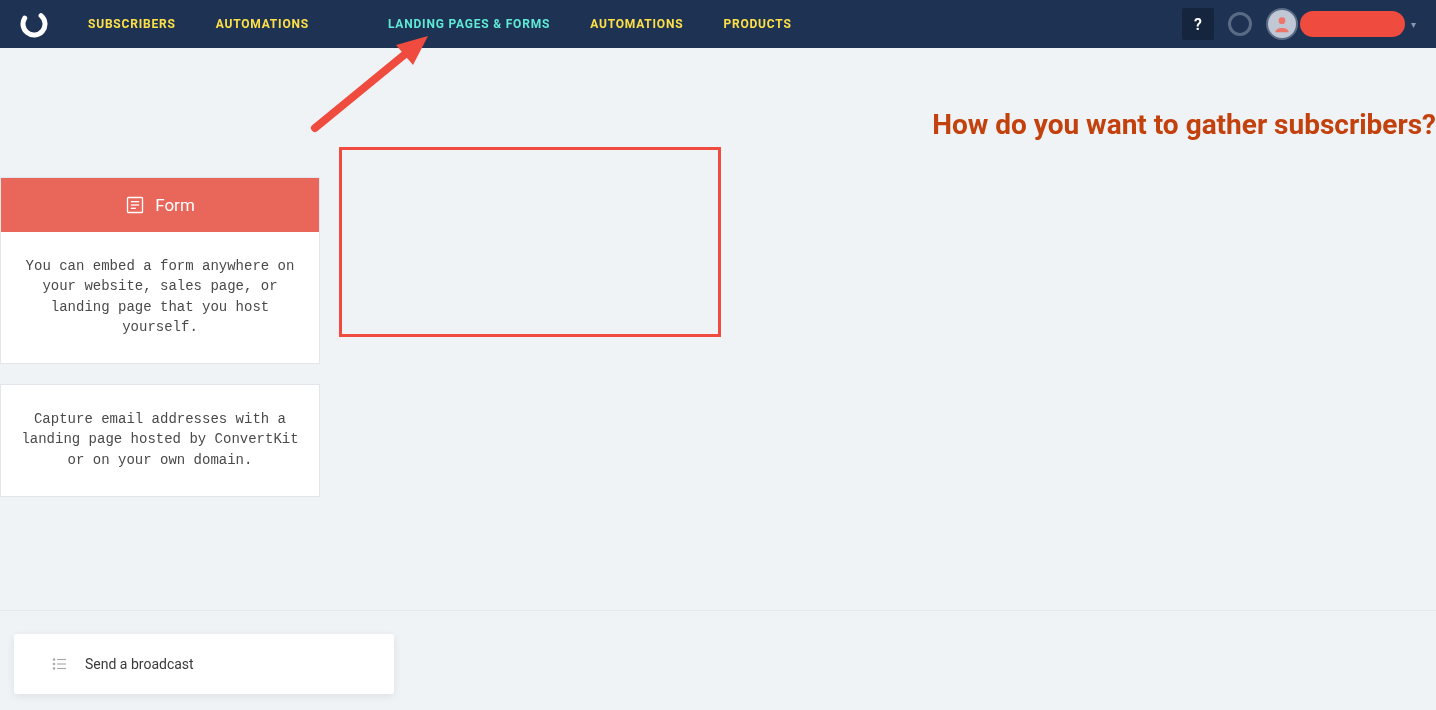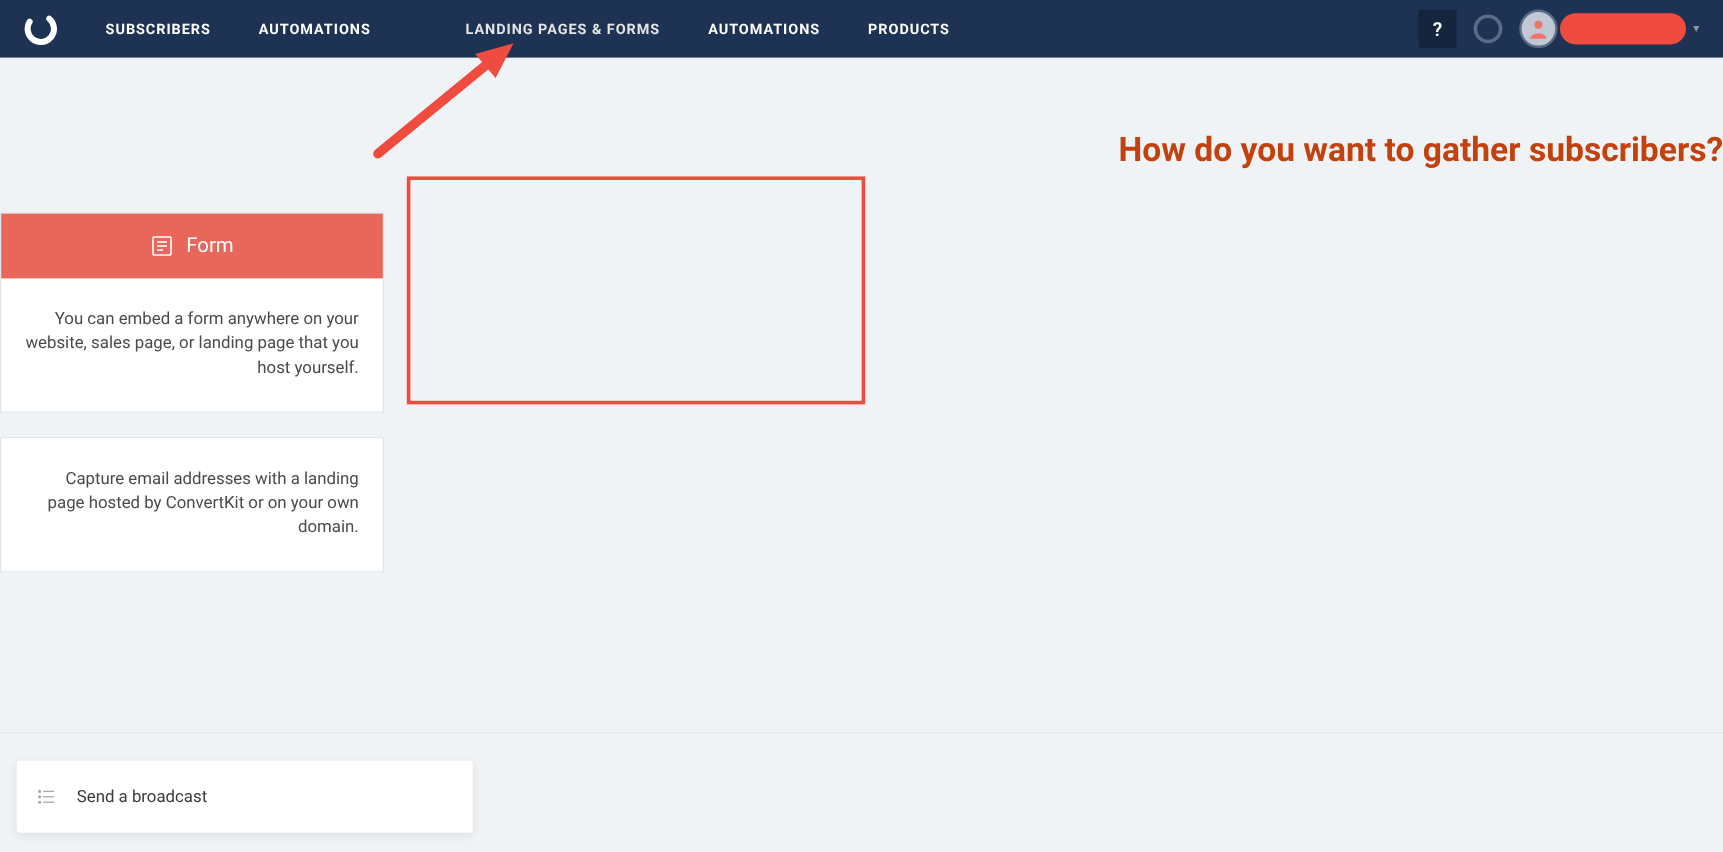--- a/index.html
+++ b/index.html
@@ -22,28 +22,28 @@
     .logo {
       width: 28px;
       height: 28px;
       margin-right: 40px;
     }
     .nav-links {
       display: flex;
       gap: 40px;
     }
     .nav-link {
-      color: #ffffff;
+      color: #fde047;
       font-size: 12px;
       font-weight: 700;
       letter-spacing: 0.8px;
       cursor: pointer;
     }
     .nav-link.active {
-      color: #e5e5e5;
+      color: #5eead4;
       padding-left: 39px;
     }
     .nav-right {
       margin-left: auto;
       display: flex;
       align-items: center;
       gap: 14px;
     }
     .help-btn {
       background: #16253e;
@@ -122,24 +122,25 @@
       display: flex;
       align-items: center;
       justify-content: center;
       gap: 10px;
       font-size: 17px;
       font-weight: 400;
     }
     .card-header svg { width: 20px; height: 20px; }
     .card-body {
       padding: 24px 20px 26px;
-      text-align: right;
+      text-align: center;
       color: #4a4a4a;
       font-size: 14px;
       line-height: 1.45;
+      font-family: Liberation Mono, monospace;
     }
     .highlight-box {
       position: absolute;
       border: 3px solid #ef4b3e;
       pointer-events: none;
     }
     .arrow-annotation {
       position: absolute;
       pointer-events: none;
     }
@@ -154,21 +155,21 @@
       position: absolute;
       left: 14px;
       top: 634px;
       width: 380px;
       height: 60px;
       background: #ffffff;
       border-radius: 3px;
       box-shadow: 0 2px 8px rgba(0,0,0,0.08);
       display: flex;
       align-items: center;
-      padding: 0 16px;
+      padding: 0 37px;
       gap: 16px;
       cursor: pointer;
     }
     .broadcast-card svg { width: 18px; height: 18px; opacity: 0.5; flex-shrink: 0;}
     .broadcast-text {
       color: #3a3a3a;
       font-size: 14px;
     }
   </style>
 </head>

